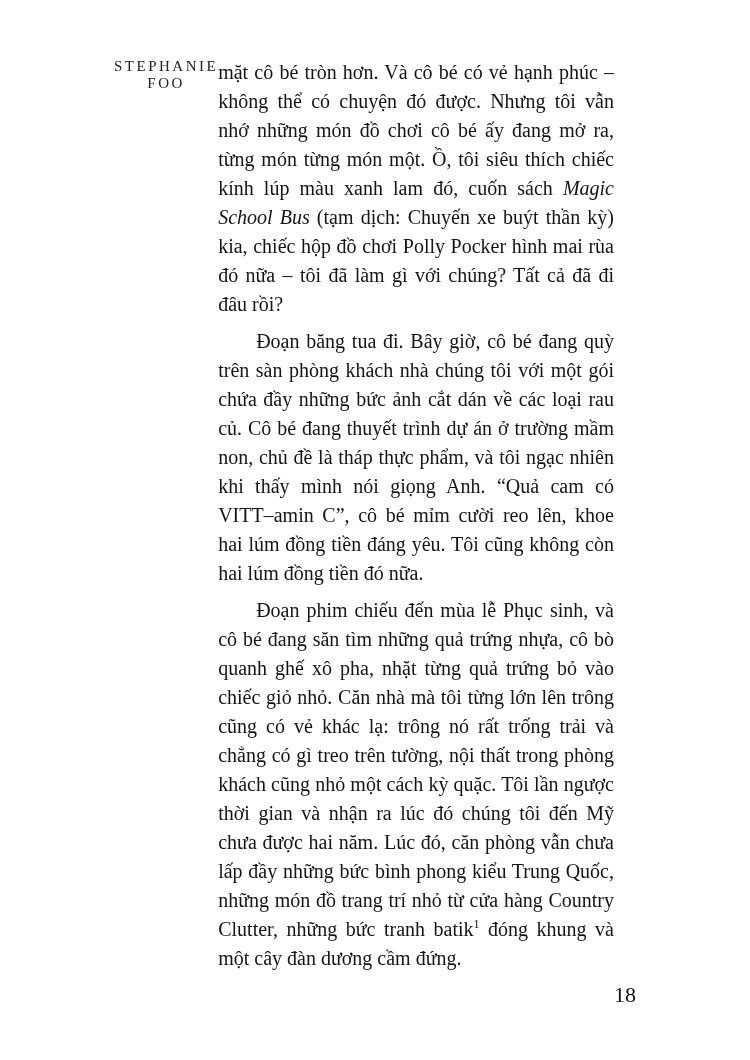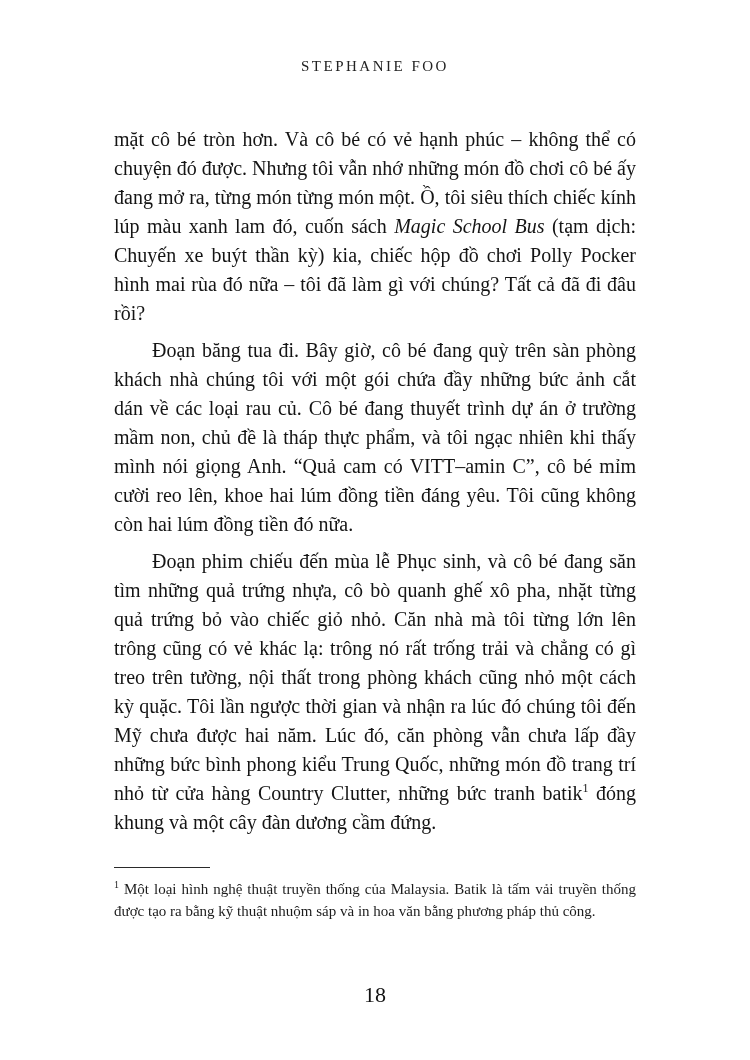--- a/index.html
+++ b/index.html
@@ -8,21 +8,21 @@
     font-family: "Liberation Serif", "DejaVu Serif", serif;
     color: #1a1a1a;
   }
   .page {
     width: 750px;
     height: 1060px;
     margin: 0 auto;
     background: #ffffff;
     padding: 58px 114px 52px 114px;
     display: flex;
-    flex-direction: column;
+    flex-direction: row;
     position: relative;
   }
   .running-head {
     text-align: center;
     font-size: 15px;
     letter-spacing: 2.5px;
     color: #222;
     margin-bottom: 50px;
     font-variant: normal;
   }
@@ -81,20 +81,16 @@
   <div class="content">
 
     <p class="para"><span>mặt cô bé tròn hơn. Và cô bé có vẻ hạnh phúc – không thể có chuyện đó được. Nhưng tôi vẫn nhớ những món đồ chơi cô bé ấy đang mở ra, từng món từng món một. Ồ, tôi siêu thích chiếc kính lúp màu xanh lam đó, cuốn sách </span><i>Magic School Bus</i><span> (tạm dịch: Chuyến xe buýt thần kỳ) kia, chiếc hộp đồ chơi Polly Pocker hình mai rùa đó nữa – tôi đã làm gì với chúng? Tất cả đã đi đâu rồi?</span></p>
 
     <p class="para indent"><span>Đoạn băng tua đi. Bây giờ, cô bé đang quỳ trên sàn phòng khách nhà chúng tôi với một gói chứa đầy những bức ảnh cắt dán về các loại rau củ. Cô bé đang thuyết trình dự án ở trường mầm non, chủ đề là tháp thực phẩm, và tôi ngạc nhiên khi thấy mình nói giọng Anh. “Quả cam có VITT–amin C”, cô bé mỉm cười reo lên, khoe hai lúm đồng tiền đáng yêu. Tôi cũng không còn hai lúm đồng tiền đó nữa.</span></p>
 
     <p class="para indent"><span>Đoạn phim chiếu đến mùa lễ Phục sinh, và cô bé đang săn tìm những quả trứng nhựa, cô bò quanh ghế xô pha, nhặt từng quả trứng bỏ vào chiếc giỏ nhỏ. Căn nhà mà tôi từng lớn lên trông cũng có vẻ khác lạ: trông nó rất trống trải và chẳng có gì treo trên tường, nội thất trong phòng khách cũng nhỏ một cách kỳ quặc. Tôi lần ngược thời gian và nhận ra lúc đó chúng tôi đến Mỹ chưa được hai năm. Lúc đó, căn phòng vẫn chưa lấp đầy những bức bình phong kiểu Trung Quốc, những món đồ trang trí nhỏ từ cửa hàng Country Clutter, những bức tranh batik</span><sup class="fn-ref">1</sup><span> đóng khung và một cây đàn dương cầm đứng.</span></p>
 
   </div>
 
-  <div class="footnote-block">
-    <hr class="footnote-rule">
-    <p class="footnote-text"><sup>1</sup><span> Một loại hình nghệ thuật truyền thống của Malaysia. Batik là tấm vải truyền thống được tạo ra bằng kỹ thuật nhuộm sáp và in hoa văn bằng phương pháp thủ công.</span></p>
-  </div>
 
   <div class="folio">18</div>
 
 </div>
 
 </body></html>

